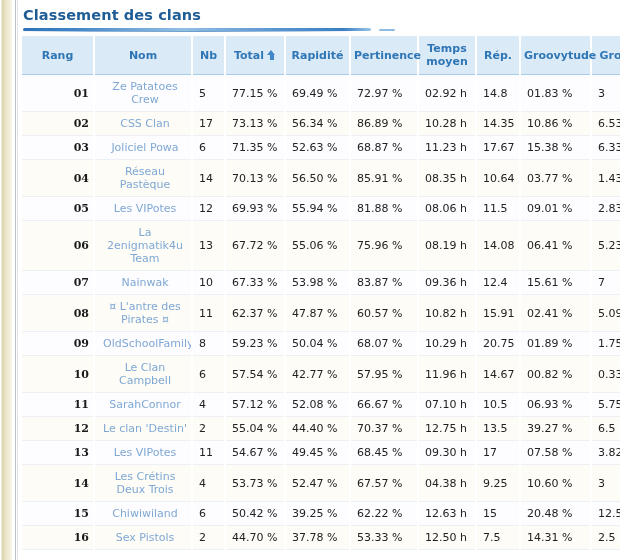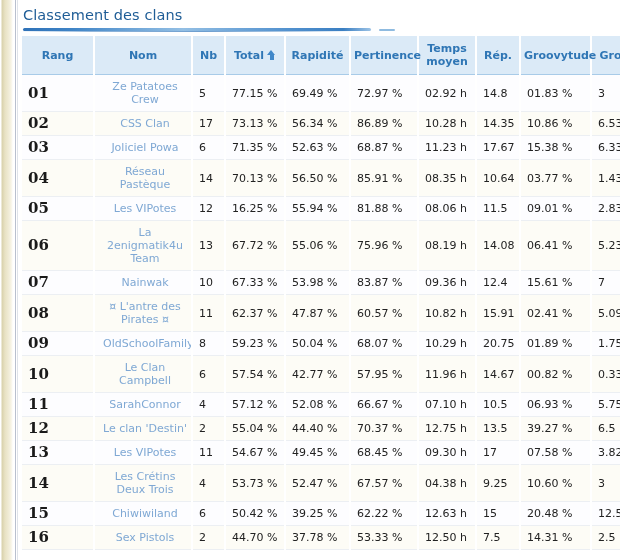--- a/index.html
+++ b/index.html
@@ -51,21 +51,21 @@
     position: absolute;
     left: 18px; top: 0;
     width: 602px; height: 560px;
     background: #ffffff;
   }
 
   
   .page-title {
     font-family: "DejaVu Sans", "Liberation Sans", sans-serif;
     font-size: 14.5px;
-    font-weight: normal;
+    font-weight: bold;
     color: #1f5d96;
     letter-spacing: 0.1px;
     margin: 6px 0 0 5px;
     line-height: 18px;
   }
   .title-underline {
     position: relative;
     margin: 1px 0 0 5px;
     height: 11px;
     width: 372px;
@@ -137,23 +137,23 @@
     vertical-align: middle;
     line-height: 13px;
   }
   .rank-table td:last-child { border-right: none; }
 
   tr.odd  td { background: #fdfdff; }
   tr.even td { background: #fdfcf6; }
 
   td.c-rang {
     font-weight: bold;
-    font-size: 15px;
+    font-size: 11px;
     color: #1a1a1a;
-    text-align: left;
+    text-align: right;
     padding-left: 6px;
     font-family: "DejaVu Serif", "Liberation Serif", serif;
   }
   td.c-nom {
     color: #7fa8d4;
     text-align: center;
     padding-left: 8px;
     overflow: hidden;
   }
   td.c-num {
@@ -293,21 +293,21 @@
             <td class="c-num">85.91 %</td>
             <td class="c-num">08.35 h</td>
             <td class="c-num">10.64</td>
             <td class="c-num">03.77 %</td>
             <td class="c-num">1.43</td>
           </tr>
           <tr class="odd">
             <td class="c-rang">05</td>
             <td class="c-nom">Les VIPotes</td>
             <td class="c-num">12</td>
-            <td class="c-num">16.25 %</td>
+            <td class="c-num">69.93 %</td>
             <td class="c-num">55.94 %</td>
             <td class="c-num">81.88 %</td>
             <td class="c-num">08.06 h</td>
             <td class="c-num">11.5</td>
             <td class="c-num">09.01 %</td>
             <td class="c-num">2.83</td>
           </tr>
           <tr class="even">
             <td class="c-rang">06</td>
             <td class="c-nom">La 2enigmatik4u Team</td>

